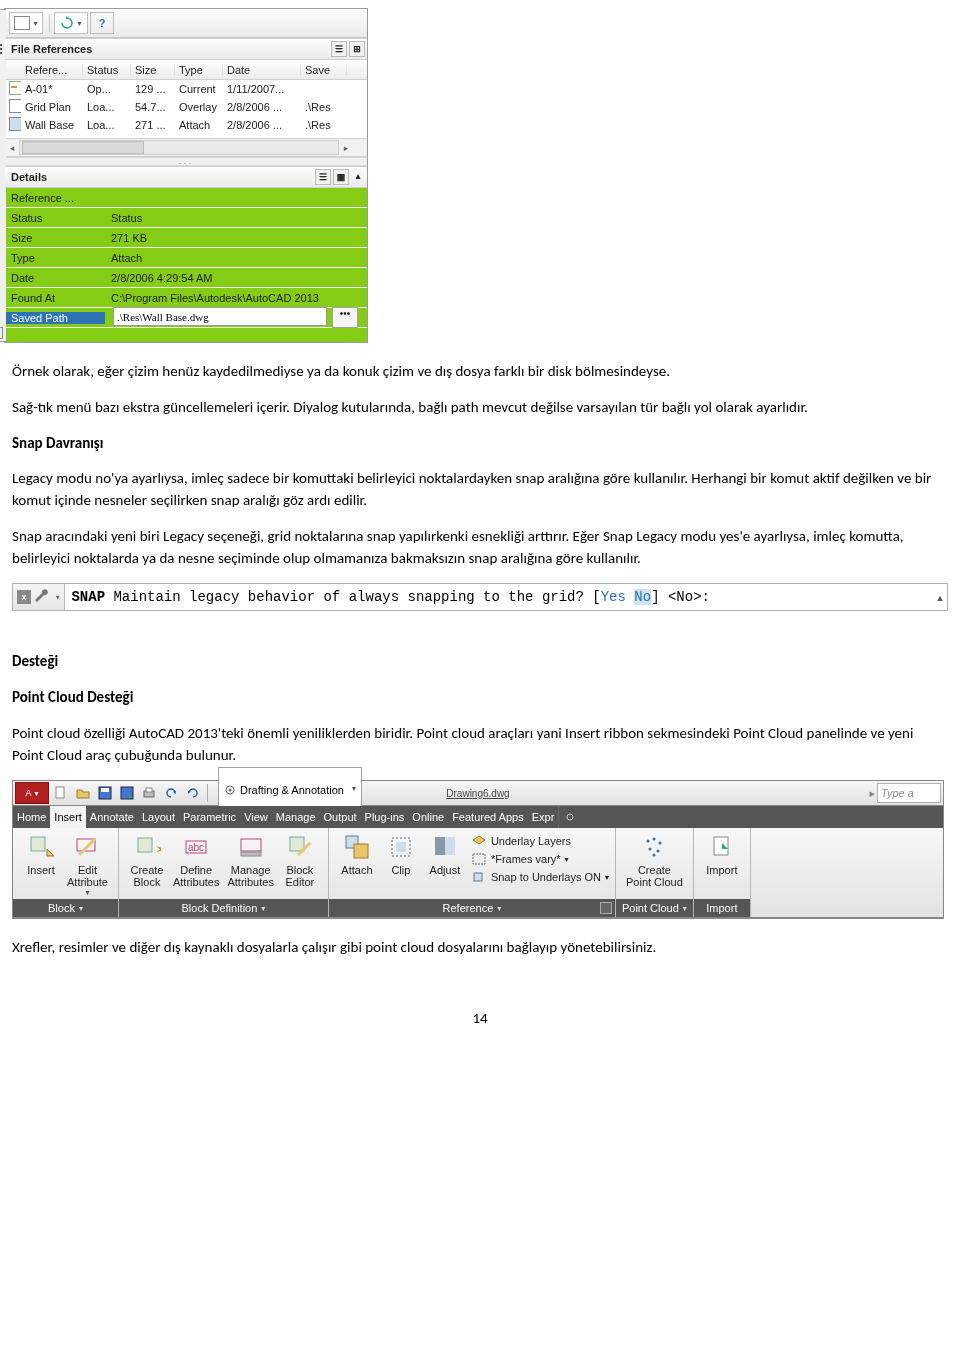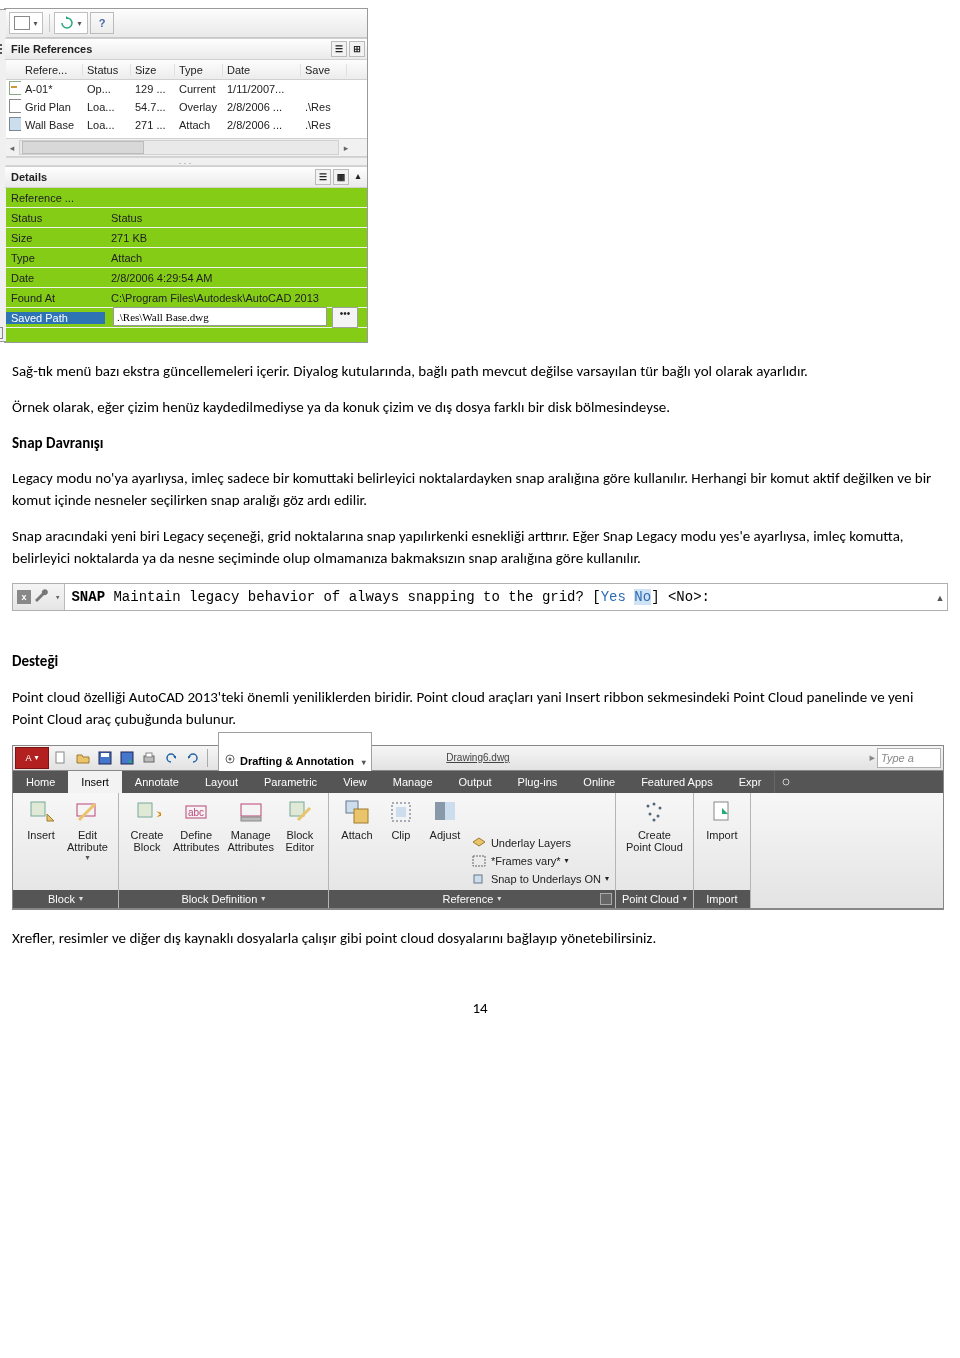--- a/index.html
+++ b/index.html
@@ -221,24 +221,23 @@
     width: 20px; height: 18px; margin-left: 2px;
     display: inline-flex; align-items: center; justify-content: center;
   }
   .qat .q-btn svg { width: 14px; height: 14px; }
   .qat .q-sep { width: 1px; height: 18px; background: #aaa; margin: 0 4px; }
   .qat .workspace {
     margin-left: 6px;
     height: 18px;
     border: 1px solid #a0a0a0;
     background: #fff;
-    display: inline-flex; align-items: flex-end;
+    display: inline-flex; align-items: flex-start;
     padding: 16px 5px;
     font-size: 11px;
-    font-weight: bold;
   }
   .qat .workspace .gear { margin-right: 4px; }
   .qat .workspace .caret { margin-left: 8px; font-size: 8px; color: #555; }
   .qat .doc-title {
     position: absolute;
     left: 50%;
     transform: translateX(-50%);
     font-size: 10px; color: #444; text-decoration: underline;
   }
   .qat-right { margin-left: auto; display: flex; align-items: center; }
@@ -250,21 +249,21 @@
 
   .tabstrip {
     height: 22px;
     background: #555; 
     display: flex;
     color: #fff;
     font-size: 11px;
     position: relative;
   }
   .tab {
-    padding: 0 13px;
+    padding: 0 4px;
     display: flex; align-items: center;
     color: #fff;
     cursor: default;
   }
   .tab.active {
     background: #f3f3f3;
     color: #000;
   }
   .tabstrip .pin-tab {
     width: 22px; display: flex; align-items: center; justify-content: center;
@@ -309,21 +308,21 @@
   .big-btn .big-ic {
     width: 30px; height: 30px; margin: 0 auto 2px auto;
     display: flex; align-items: center; justify-content: center;
   }
   .big-btn .big-ic svg { width: 28px; height: 28px; }
   .big-btn .lbl { font-size: 11px; color: #222; }
   .big-btn .caret { font-size: 8px; color: #555; }
   .small-stack {
     margin-left: 4px;
     display: flex; flex-direction: column;
-    font-size: 11px; color: #222; margin-top: 37px;
+    font-size: 11px; color: #222;
   }
   .small-stack .srow {
     display: flex; align-items: center; height: 18px;
   }
   .small-stack .srow .sic { width: 16px; height: 14px; margin-right: 4px; display: inline-flex; align-items: center; justify-content: center; }
 
   .page-no {
     text-align: center;
     margin-top: 50px;
     font-size: 15px;
@@ -468,22 +467,22 @@
           <input class="path-input" value=".\Res\Wall Base.dwg" style="">
           <span class="path-ell">•••</span>
         </span>
       </div>
     </div>
     <div style="height:14px;"></div>
   </div>
 </div>
 
 <div class="doc-text">
+  <p>Örnek olarak, eğer çizim henüz kaydedilmediyse ya da konuk çizim ve dış dosya farklı bir disk bölmesindeyse.</p>
   <p>Sağ-tık menü bazı ekstra güncellemeleri içerir. Diyalog kutularında, bağlı path mevcut değilse varsayılan tür bağlı yol olarak ayarlıdır.</p>
-  <p>Örnek olarak, eğer çizim henüz kaydedilmediyse ya da konuk çizim ve dış dosya farklı bir disk bölmesindeyse.</p>
   <p class="bold">Snap Davranışı</p>
   <p>Legacy modu no'ya ayarlıysa, imleç sadece bir komuttaki belirleyici noktalardayken snap aralığına göre kullanılır. Herhangi bir komut aktif değilken ve bir komut içinde nesneler seçilirken snap aralığı göz ardı edilir.</p>
   <p>Snap aracındaki yeni biri Legacy seçeneği, grid noktalarına snap yapılırkenki esnekliği arttırır. Eğer Snap Legacy modu yes'e ayarlıysa, imleç komutta, belirleyici noktalarda ya da nesne seçiminde olup olmamanıza bakmaksızın snap aralığına göre kullanılır.</p>
 </div>
 
 <div class="cmdline">
   <div class="cmd-left">
     <span class="cmd-seg">
         <span class="cmd-x">x</span>
       </span>
@@ -496,20 +495,21 @@
   </div>
   <span class="cmd-text">
     <span class="cmd-prompt">SNAP</span>
     <span>Maintain legacy behavior of always snapping to the grid? [</span><span class="opt">Yes</span> <span class="optsel">No</span><span>] &lt;No&gt;:</span>
   </span>
   <div class="cmd-right">▴</div>
 </div>
 
 <div class="doc-text" style="margin-top:40px;">
   <p class="bold">Desteği</p>
+  <p class="bold">Point Cloud Desteği</p>
   <p> Point cloud özelliği AutoCAD 2013'teki önemli yeniliklerden biridir. Point cloud araçları yani Insert ribbon sekmesindeki Point Cloud panelinde ve yeni Point Cloud araç çubuğunda bulunur.</p>
 </div>
 
 <div class="ribbon-wrap" style="position:relative;">
   <div class="qat" style="position:relative;">
     <span class="app-btn">
       <span>A</span>
         <span class="caret">▾</span>
     </span>
     <span class="q-btn">

